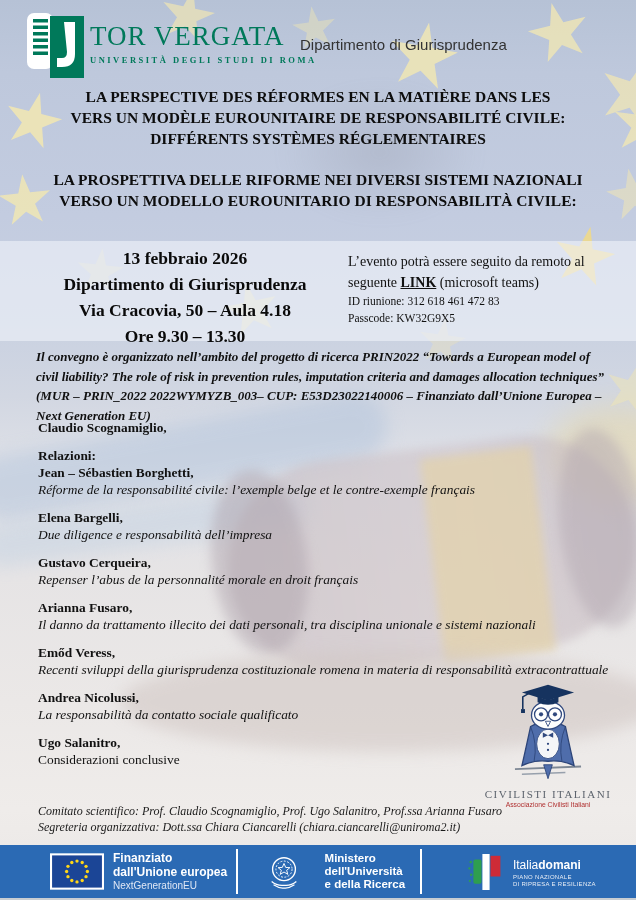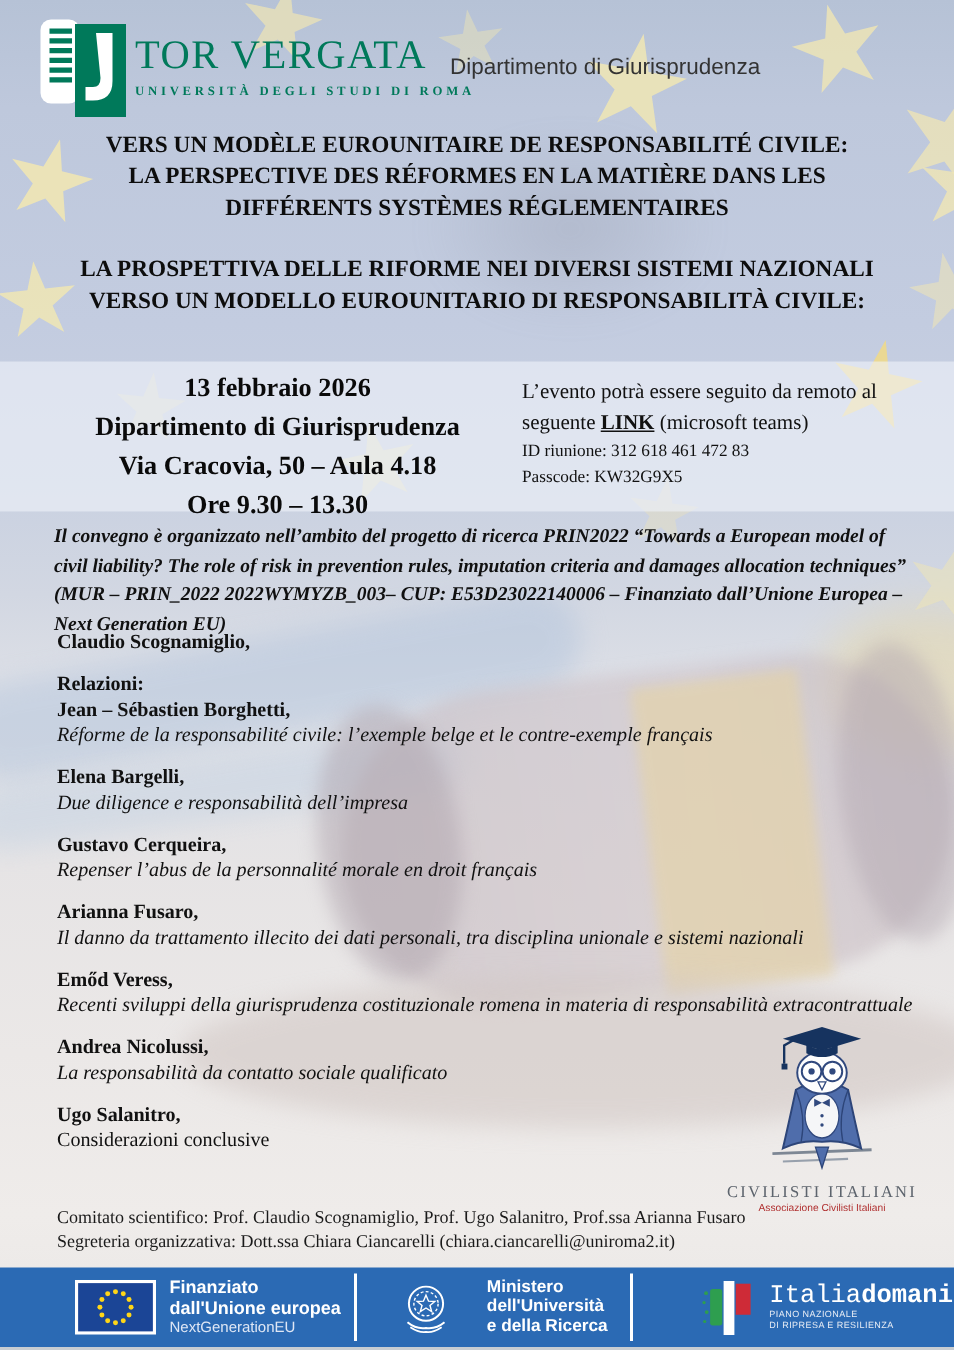--- a/index.html
+++ b/index.html
@@ -62,34 +62,34 @@
   .entry .talk{font-size:13.4px;line-height:17px;}
   .entry .talk.it{font-style:italic;}
   .rel-label{font-size:13.4px;font-weight:bold;line-height:17px;}
 
   
   .civilisti{position:absolute;left:474px;top:683px;width:148px;text-align:center;}
   .civ-title{font-size:11px;letter-spacing:1.5px;color:#5d646d;font-family:"Liberation Serif",serif;margin-top:1px;}
   .civ-sub{font-size:6.8px;color:#b03030;font-family:"Liberation Sans",sans-serif;margin-top:1px;}
 
   
-  .committee{position:absolute;left:38px;top:804px;width:470px;font-size:12px;line-height:15.5px;color:#1a1a1a;}
+  .committee{position:absolute;left:38px;top:804px;width:470px;font-style:italic;font-size:12px;line-height:15.5px;color:#1a1a1a;}
 
   
   .footer{position:absolute;left:0;top:845px;width:636px;height:53px;background:#2b6ab4;
     display:flex;align-items:center;font-family:"Liberation Sans",sans-serif;color:#fff;}
   .f-sep{position:absolute;top:4px;bottom:4px;width:2px;background:#fff;}
   .f-sec{display:flex;align-items:center;height:100%;margin-left:16px;}
   .sec1{width:236px;padding-left:34px;box-sizing:border-box;gap:9px;}
   .sec2{width:184px;padding-left:14px;box-sizing:border-box;gap:8px;}
   .sec3{width:216px;padding-left:32px;box-sizing:border-box;gap:9px;}
   .f-l1{font-size:12px;font-weight:bold;line-height:14px;}
   .f-l3{font-size:10px;font-weight:400;line-height:13px;color:#dfe7f5;}
   .min-line{font-size:11.5px;font-weight:bold;line-height:13px;padding-left:14px;}
-  .id-brand{font-size:17px;font-family:Liberation Mono, monospace;line-height:18px;}
+  .id-brand{font-size:12px;font-family:Liberation Sans, sans-serif;line-height:18px;}
   .id-brand b{font-weight:bold;}
   .id-sub{font-size:6px;line-height:7px;letter-spacing:.3px;color:#e8edf5;text-transform:uppercase;}
   .bottom-strip{position:absolute;left:0;top:898px;width:636px;height:2px;background:#c8cdd2;}
 </style>
 </head>
 <body>
 
 <div class="poster">
 
   <div class="layer">
@@ -136,22 +136,22 @@
       <path d="M38 10 h11 v32 q0 13 -13 13 h-5 v-9 h5 q5 0 5 -6 z" fill="#ffffff"></path>
     </svg>
     <div class="tv-text">
       <div class="tv-title">TOR VERGATA</div>
       <div class="tv-sub">UNIVERSITÀ DEGLI STUDI DI ROMA</div>
     </div>
     <div class="dept">Dipartimento di Giurisprudenza</div>
   </div>
 
   <div class="titles">
+    <div>LA PERSPECTIVE DES RÉFORMES EN LA MATIÈRE DANS LES</div>
     <div>VERS UN MODÈLE EUROUNITAIRE DE RESPONSABILITÉ CIVILE:</div>
-    <div>LA PERSPECTIVE DES RÉFORMES EN LA MATIÈRE DANS LES</div>
     <div>DIFFÉRENTS SYSTÈMES RÉGLEMENTAIRES</div>
     <div class="t-gap"></div>
     <div>LA PROSPETTIVA DELLE RIFORME NEI DIVERSI SISTEMI NAZIONALI</div>
     <div>VERSO UN MODELLO EUROUNITARIO DI RESPONSABILITÀ CIVILE:</div>
   </div>
 
   <div class="event-info">
     <div>13 febbraio 2026</div>
     <div>Dipartimento di Giurisprudenza</div>
     <div>Via Cracovia, 50 – Aula 4.18</div>

